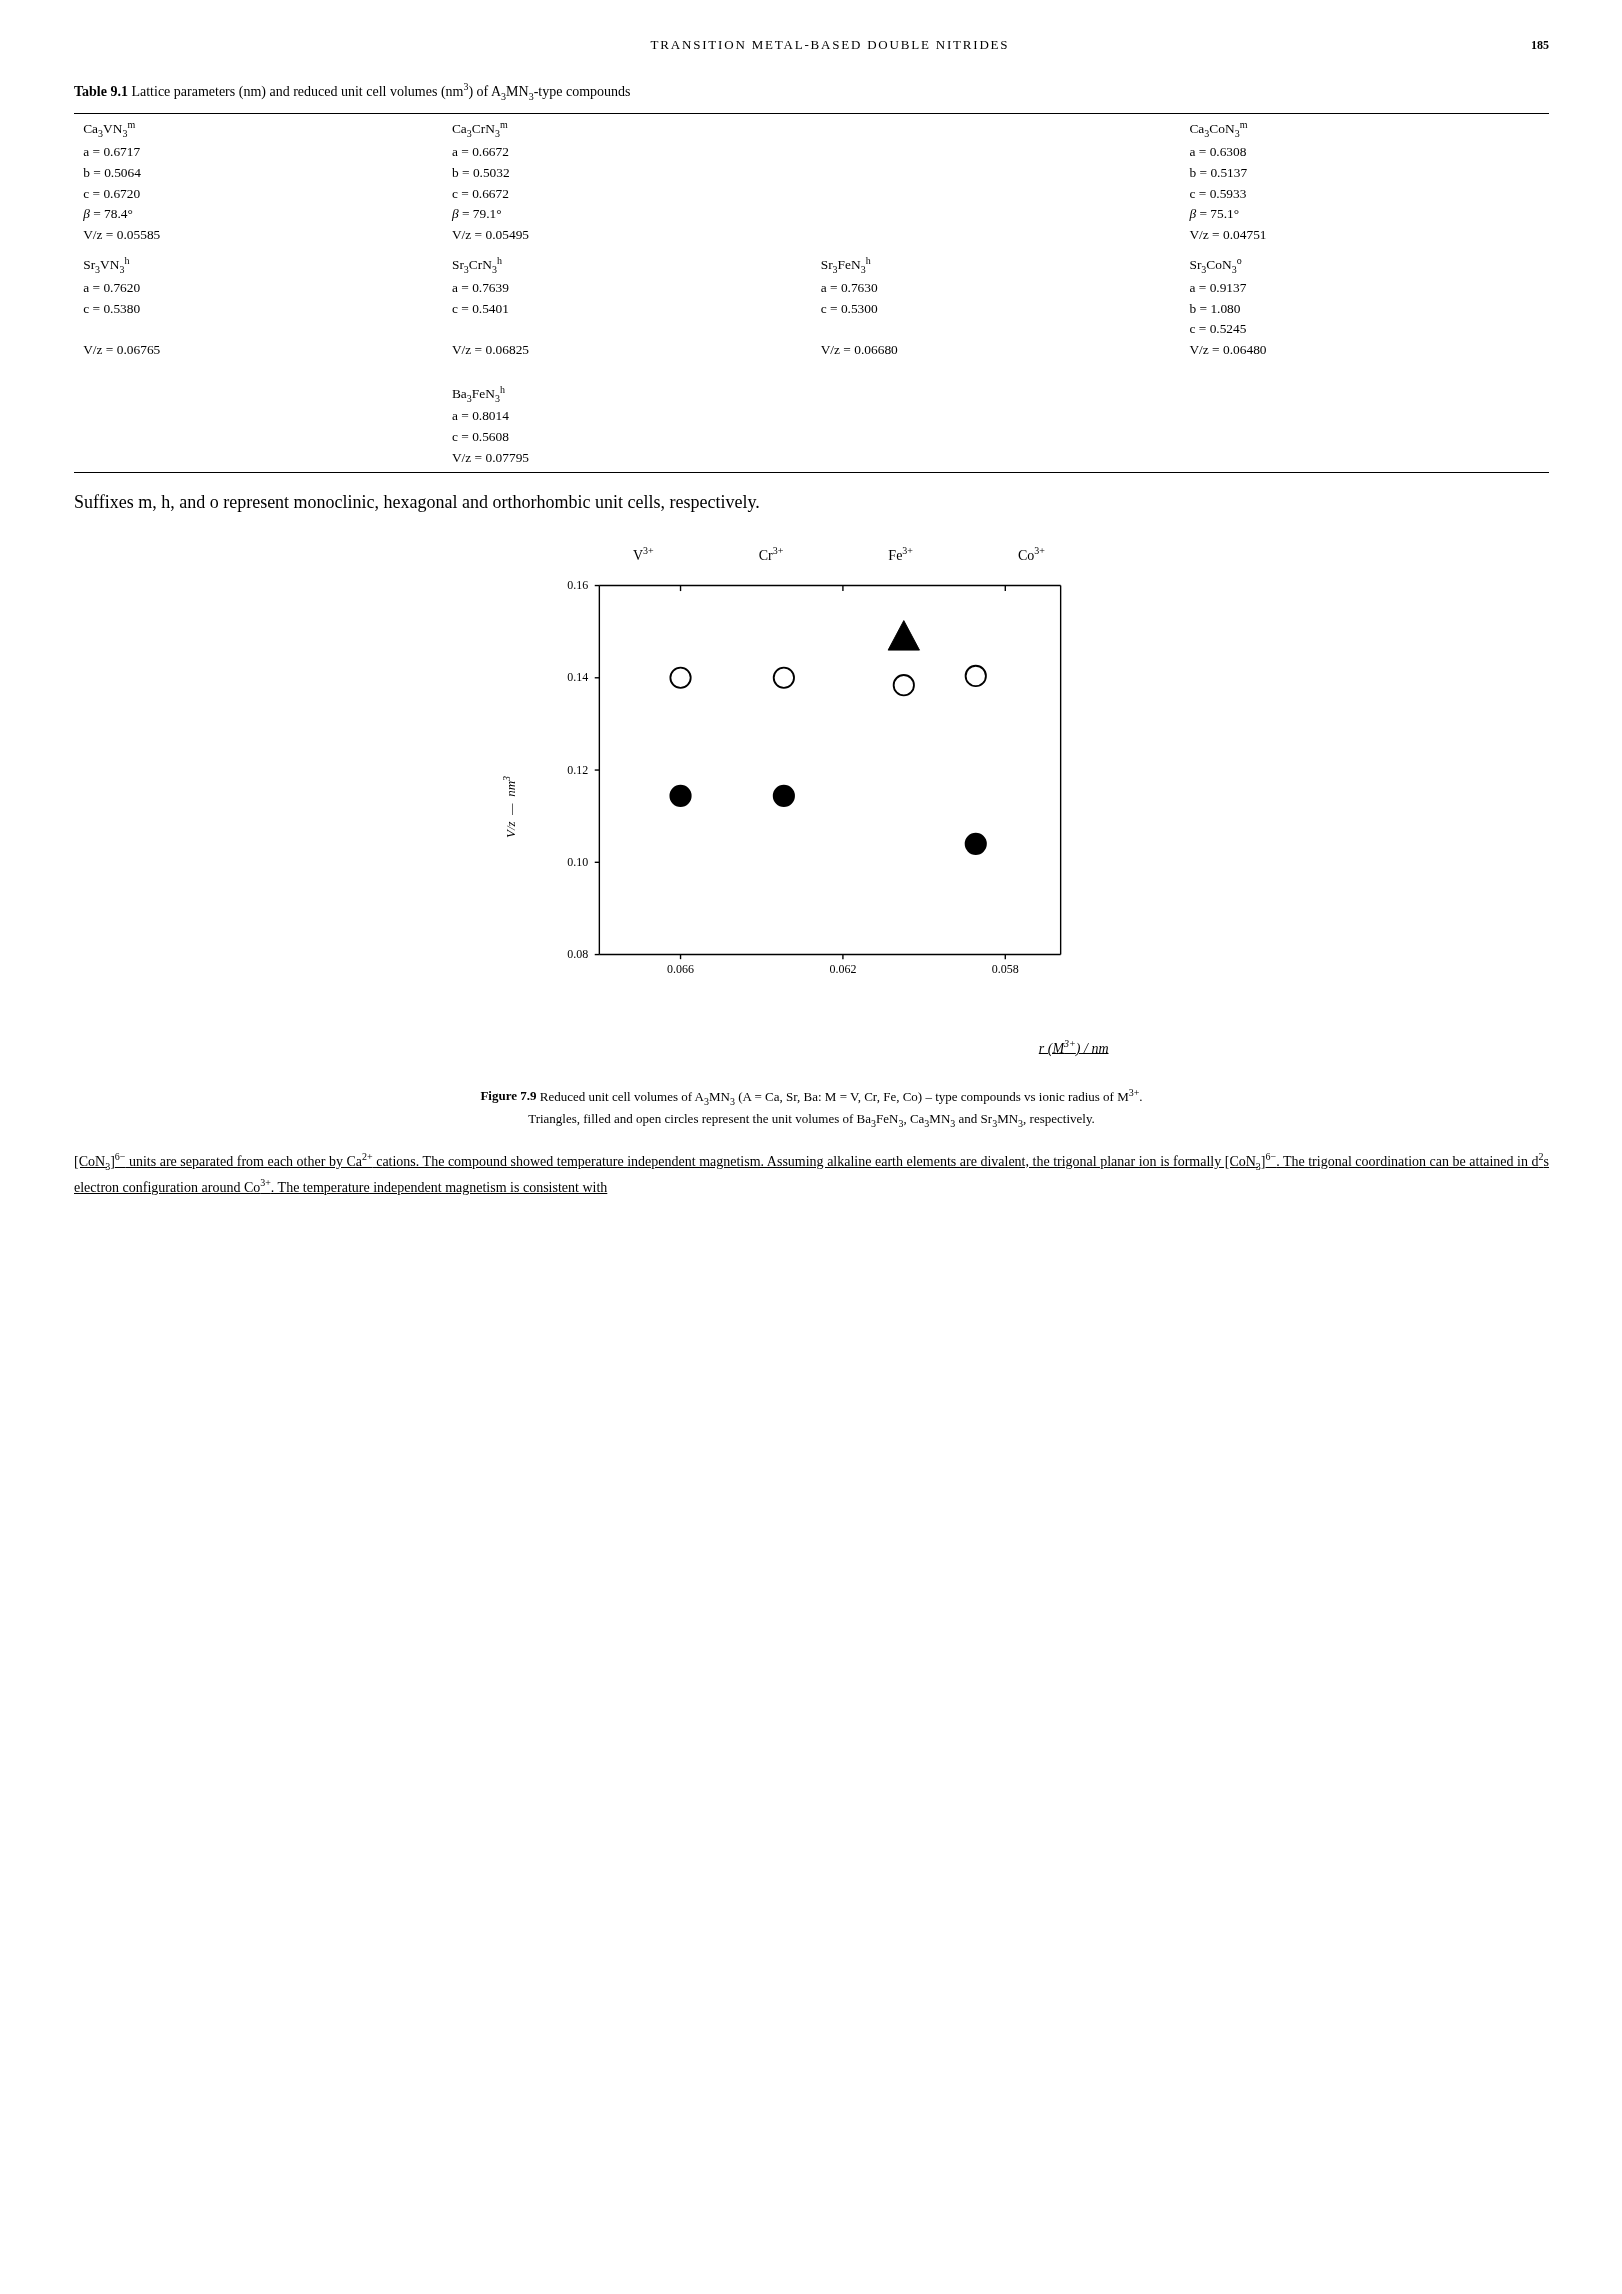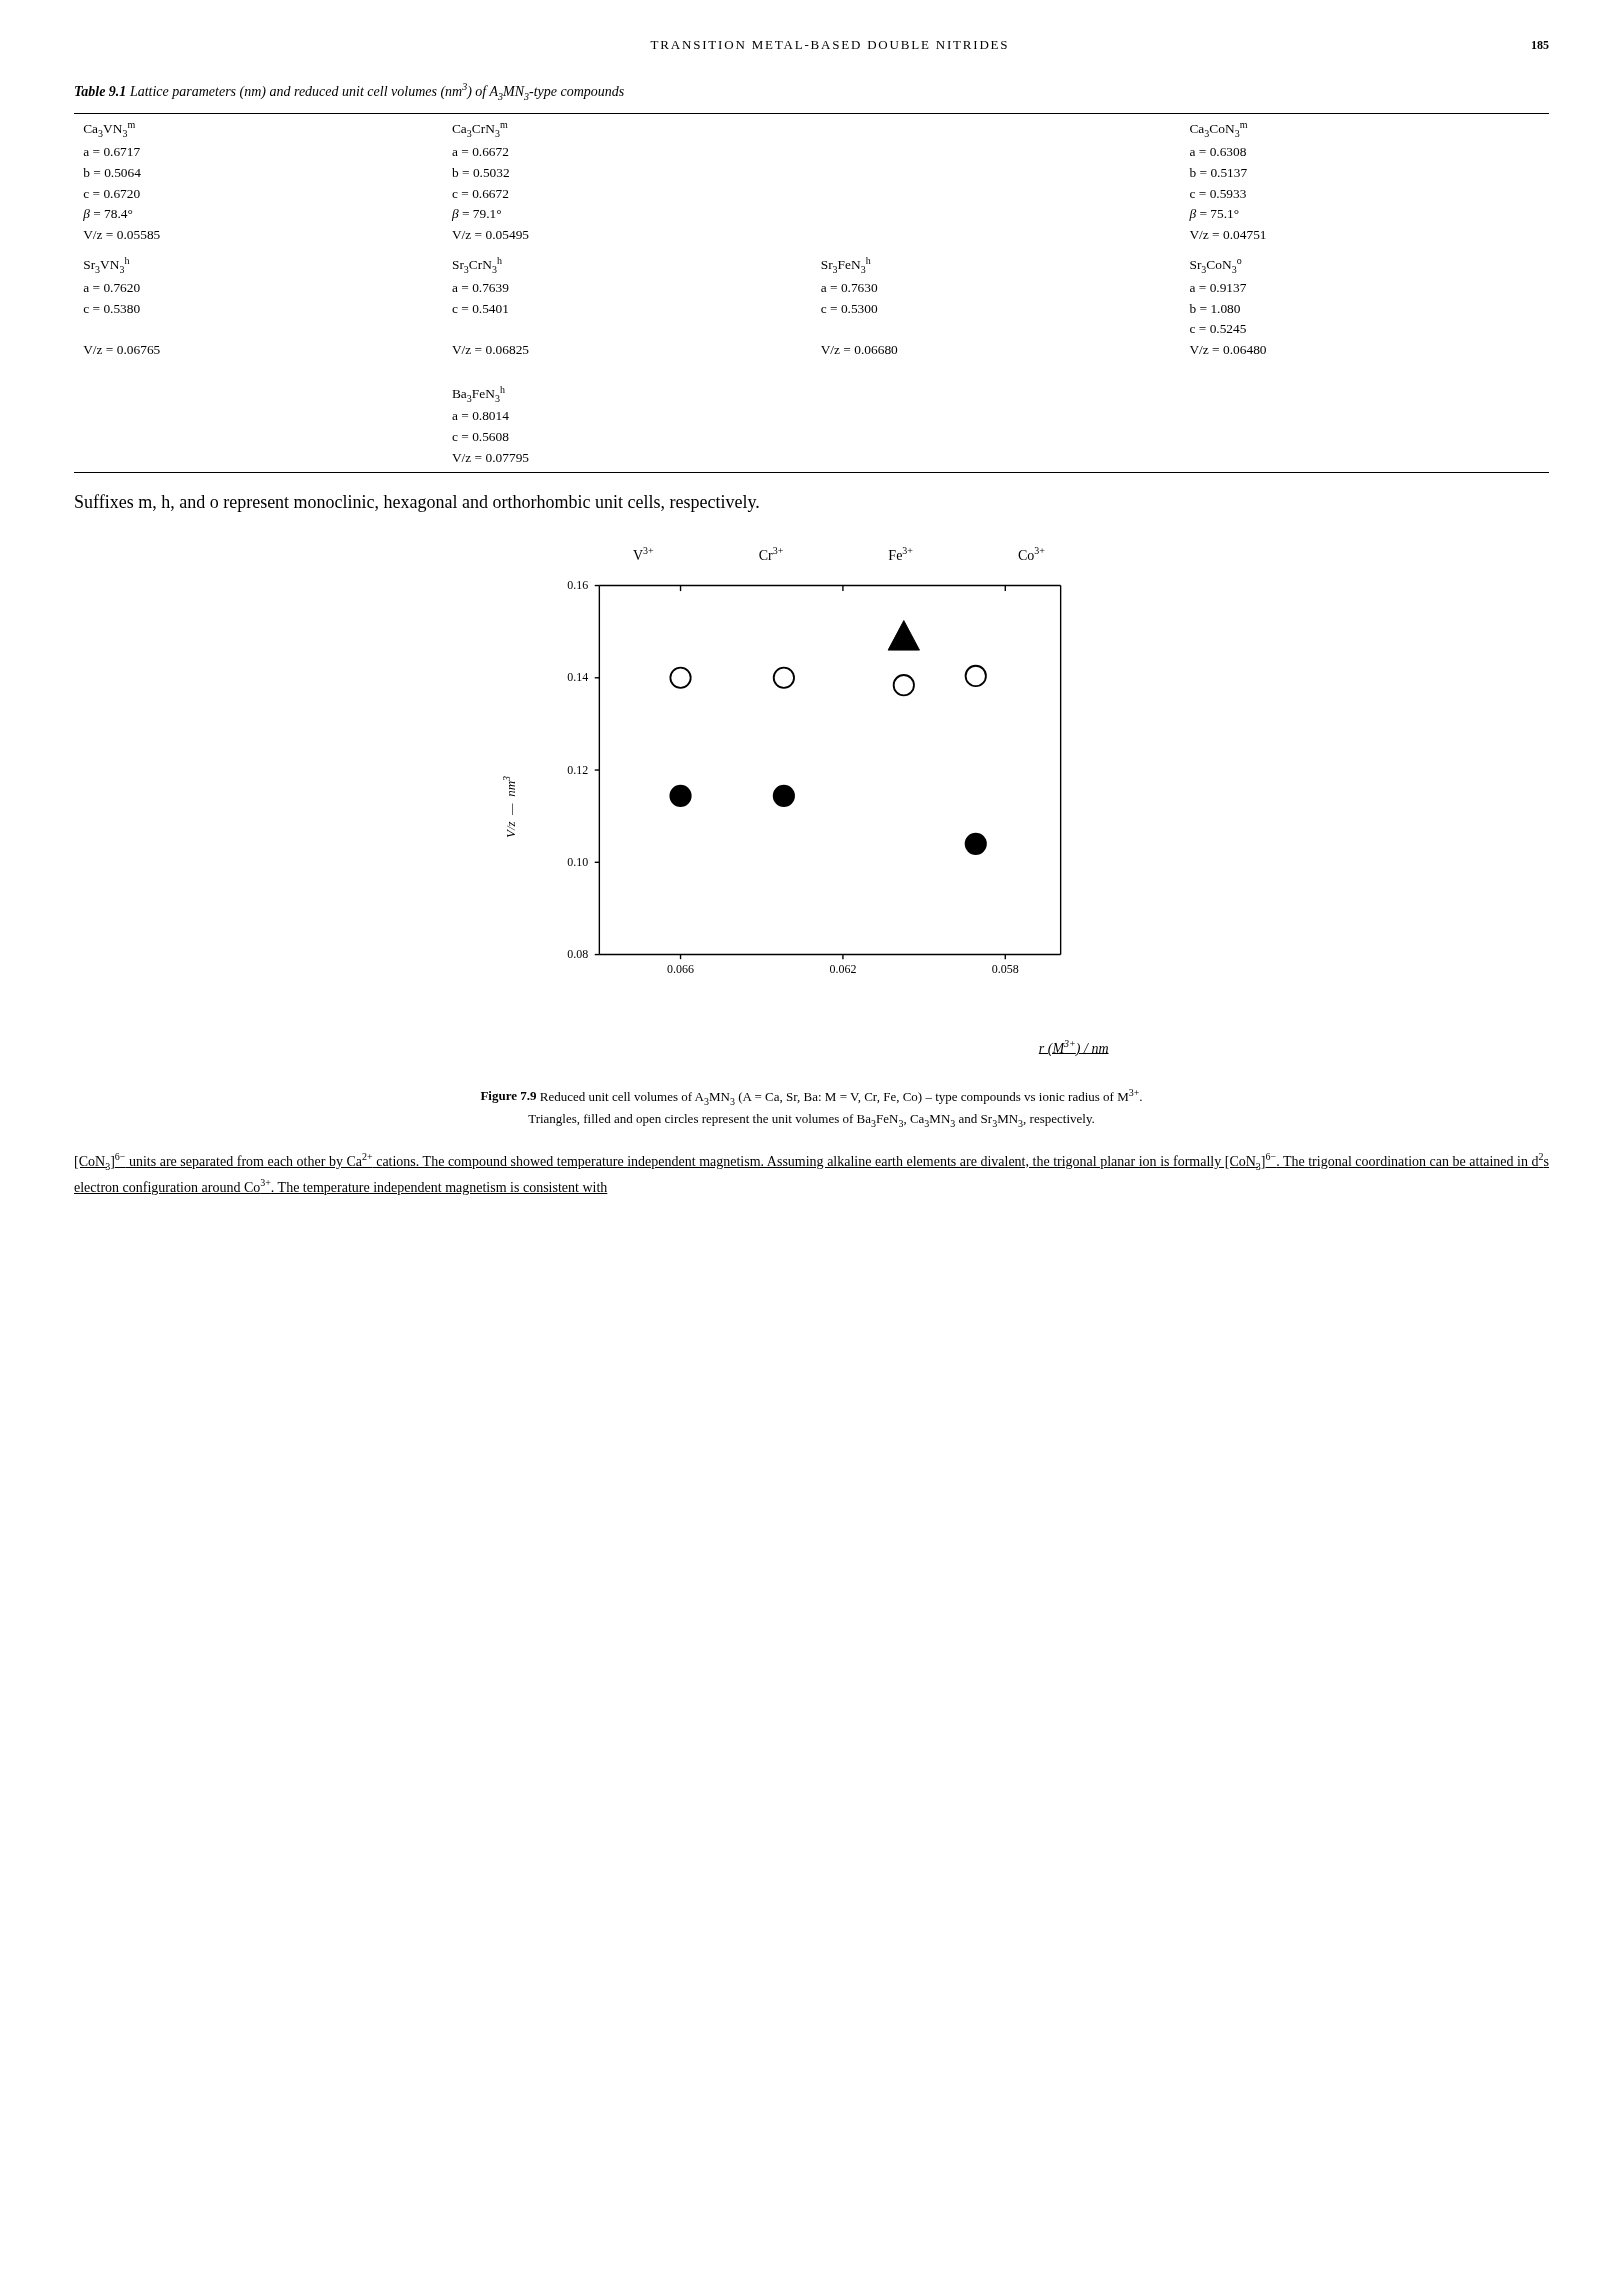--- a/index.html
+++ b/index.html
@@ -28,21 +28,20 @@
       text-align: center;
     }
     .page-number {
       font-size: 12px;
       font-weight: bold;
     }
     .table-caption {
       font-size: 14px;
       margin-bottom: 9.2px;
       line-height: 1.5;
-      font-style: italic;
     }
     .table-caption strong {
       font-weight: bold;
     }
     .data-table {
       width: 100%;
       border-collapse: collapse;
       margin-bottom: 14.8px;
       border-top: 1.8px solid #000;
       border-bottom: 1.8px solid #000;

